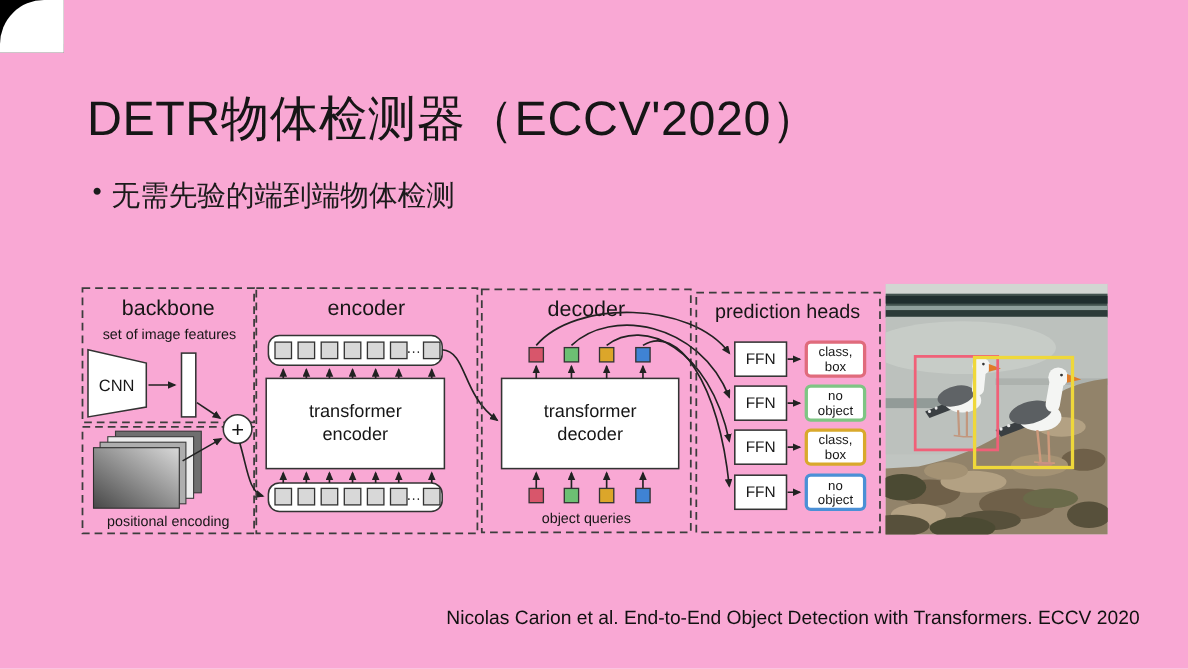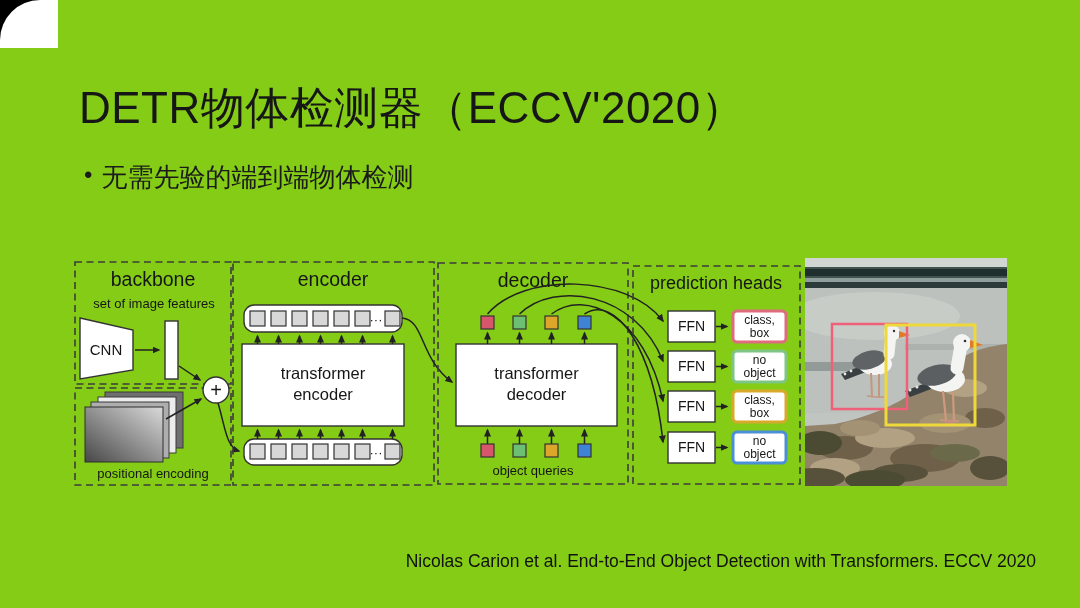--- a/index.html
+++ b/index.html
@@ -1,20 +1,20 @@
 <!DOCTYPE html>
 <html><head>
 <meta charset="utf-8">
 <style>
   html,body { margin:0; padding:0; }
   body {
     width:1080px; height:608px; background:#ffffff; position:relative;
     overflow:hidden; font-family:"Liberation Sans","DejaVu Sans",sans-serif;
   }
-  .slide { position:absolute; inset:0; background:#84cc16; }
+  .slide { position:absolute; inset:0; background:#f9a8d4; }
   .corner { position:absolute; top:0; left:0; width:58px; height:48px; background:#000; }
   .corner::after { content:''; position:absolute; inset:0; background:#fff; border-top-left-radius:40px; }
   .title {
     position:absolute; left:79px; top:50px; font-size:44px; font-weight:400;
     color:#161616; letter-spacing:0.5px; white-space:nowrap;
   }
   .bullet { position:absolute; left:84px; top:160px; font-size:26px; color:#1b1b1b; display:flex; align-items:flex-start; }
   .bullet .dot { font-size:24px; margin-right:9px; margin-top:1px; }
   .figure { position:absolute; left:68px; top:258px; display:flex;align-items:center; }
   svg { display:block; }

